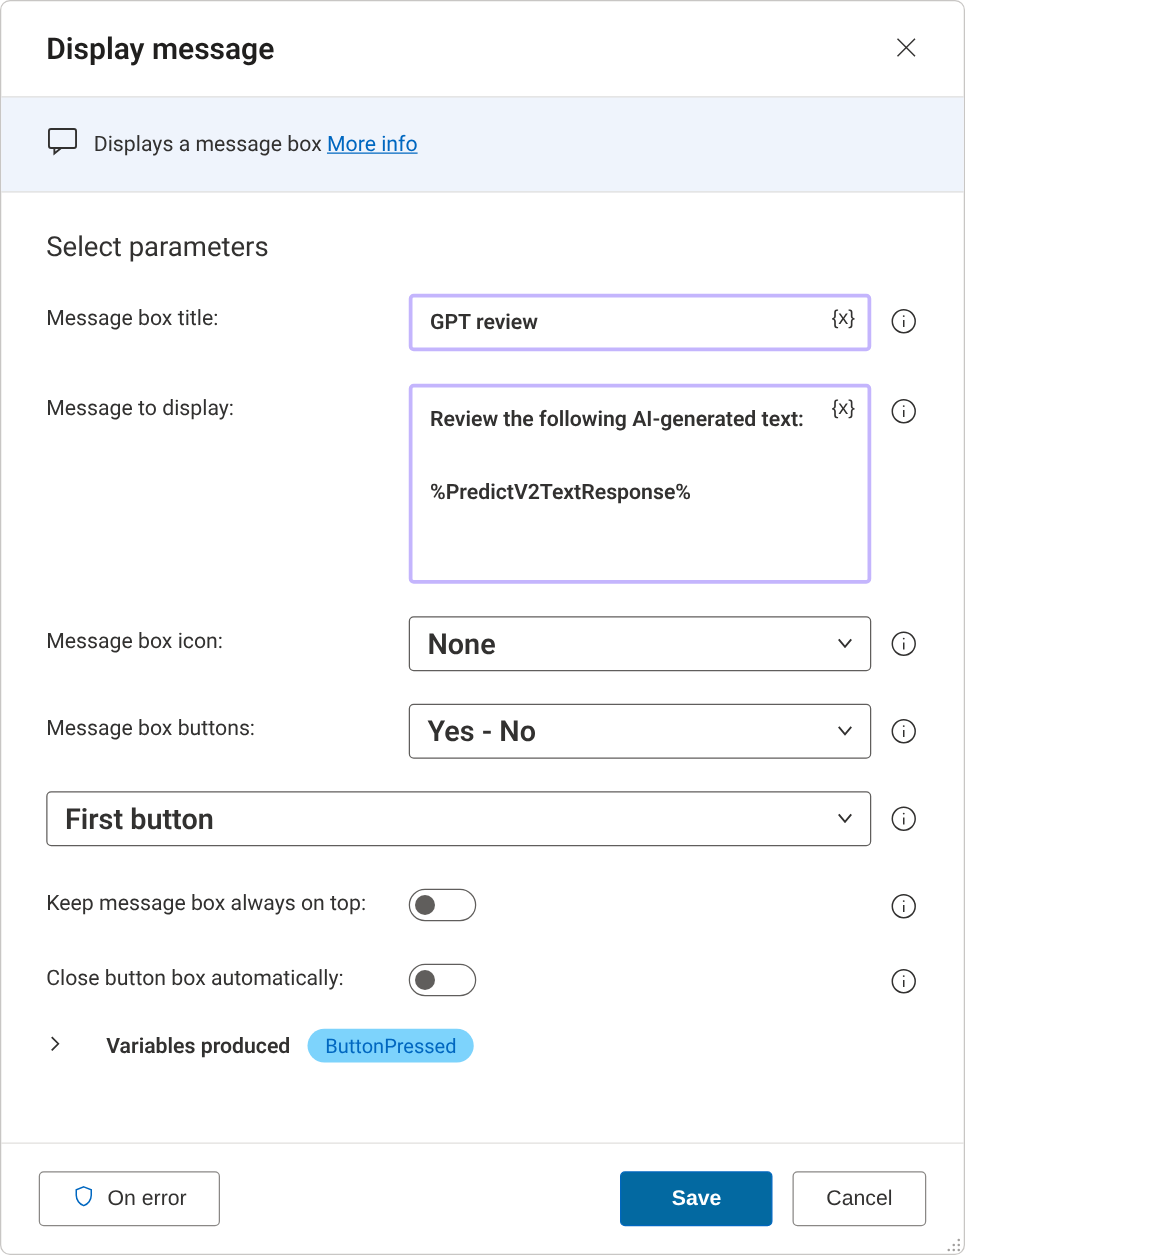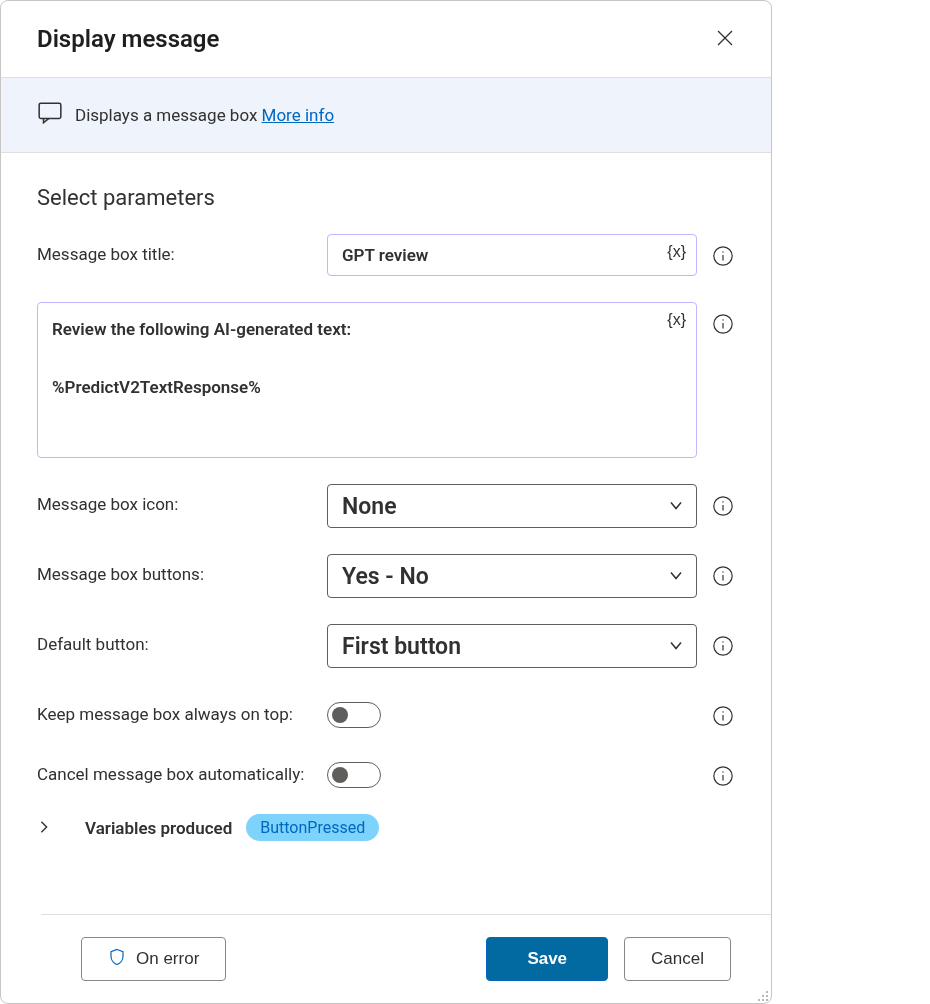--- a/index.html
+++ b/index.html
@@ -70,21 +70,21 @@
   .info-btn {
     width:24px; height:24px; margin-left:14px; margin-top:10px;
     flex:0 0 24px;
     cursor:pointer;
     display:flex; align-items:center; justify-content:center;
   }
   .info-btn svg { width:22px; height:22px; stroke:#323130; stroke-width:1.3; fill:none; }
   
   .txt-wrap {
     position:relative;
-    border:1px solid #c4b5fd; border-radius:4px;
+    border:3px solid #c4b5fd; border-radius:4px;
     background:#fff;
     text-decoration:underline;
   }
   .txt-wrap input, .txt-wrap textarea {
     width:100%; border:none; background:transparent; outline:none;
     font-size:17px; color:#323130;
     padding:10px 48px 10px 14px;
     font-family:inherit;
     font-weight:600;
   }
@@ -132,22 +132,22 @@
   .vars-row .chev-r svg { width:14px; height:14px; stroke:#323130; stroke-width:1.6; fill:none; }
   .vars-row .vp-label { font-weight:600;margin-left:20px; }
   .pill {
     background:#7dd3fc; color:#0067C0;
     padding:4px 14px; border-radius:14px;
     font-size:16px; cursor:pointer;
   }
   
   .footer {
     border-top:1px solid #e1dfdd;
-    padding:22px 40px;
-    display:flex; align-items:center;margin-left:40px;
+    padding:22px 30px;
+    display:flex; align-items:center;
   }
   .btn {
     height:44px; padding:0 26px;
     border:1px solid #8a8886; border-radius:4px;
     background:#fff; font-size:17px; color:#323130;
     display:inline-flex; align-items:center; gap:10px;
     cursor:pointer;
   }
   .btn.primary {
     background:#0369a1; border-color:#0067C0; color:#fff; font-weight:600;
@@ -207,20 +207,21 @@
           <svg viewBox="0 0 24 24">
               <circle cx="12" cy="12" r="10"></circle>
               <line x1="12" y1="11" x2="12" y2="17"></line>
               <circle cx="12" cy="7.5" r="0.8" fill="#323130" stroke="none"></circle>
             </svg>
         </span>
       </div>
     </div>
 
     <div class="row">
+      <div class="row-label">Message to display:</div>
       <div class="row-control">
         <div class="control-inner">
           <div class="txt-wrap">
             <textarea style="">Review the following AI-generated text:
 
 %PredictV2TextResponse%</textarea>
             <span class="var-btn">{x}</span>
           </div>
         </div>
         <span class="info-btn">
@@ -269,21 +270,20 @@
           <svg viewBox="0 0 24 24">
               <circle cx="12" cy="12" r="10"></circle>
               <line x1="12" y1="11" x2="12" y2="17"></line>
               <circle cx="12" cy="7.5" r="0.8" fill="#323130" stroke="none"></circle>
             </svg>
         </span>
       </div>
     </div>
 
     <div class="row">
-      <div class="row-label">Default button:</div>
       <div class="row-control">
         <div class="control-inner">
           <div class="select">
             <span>First button</span>
             <span class="chev"><svg viewBox="0 0 16 16">
                   <polyline points="3,5 8,11 13,5"></polyline>
                 </svg></span>
           </div>
         </div>
         <span class="info-btn">
@@ -308,21 +308,21 @@
           <svg viewBox="0 0 24 24">
               <circle cx="12" cy="12" r="10"></circle>
               <line x1="12" y1="11" x2="12" y2="17"></line>
               <circle cx="12" cy="7.5" r="0.8" fill="#323130" stroke="none"></circle>
             </svg>
         </span>
       </div>
     </div>
 
     <div class="row">
-      <div class="row-label">Cancel message box automatically:</div>
+      <div class="row-label">Close button box automatically:</div>
       <div class="row-control">
         <div class="control-inner">
           <div class="toggle">
             <div class="knob"></div>
           </div>
         </div>
         <span class="info-btn">
           <svg viewBox="0 0 24 24">
               <circle cx="12" cy="12" r="10"></circle>
               <line x1="12" y1="11" x2="12" y2="17"></line>

